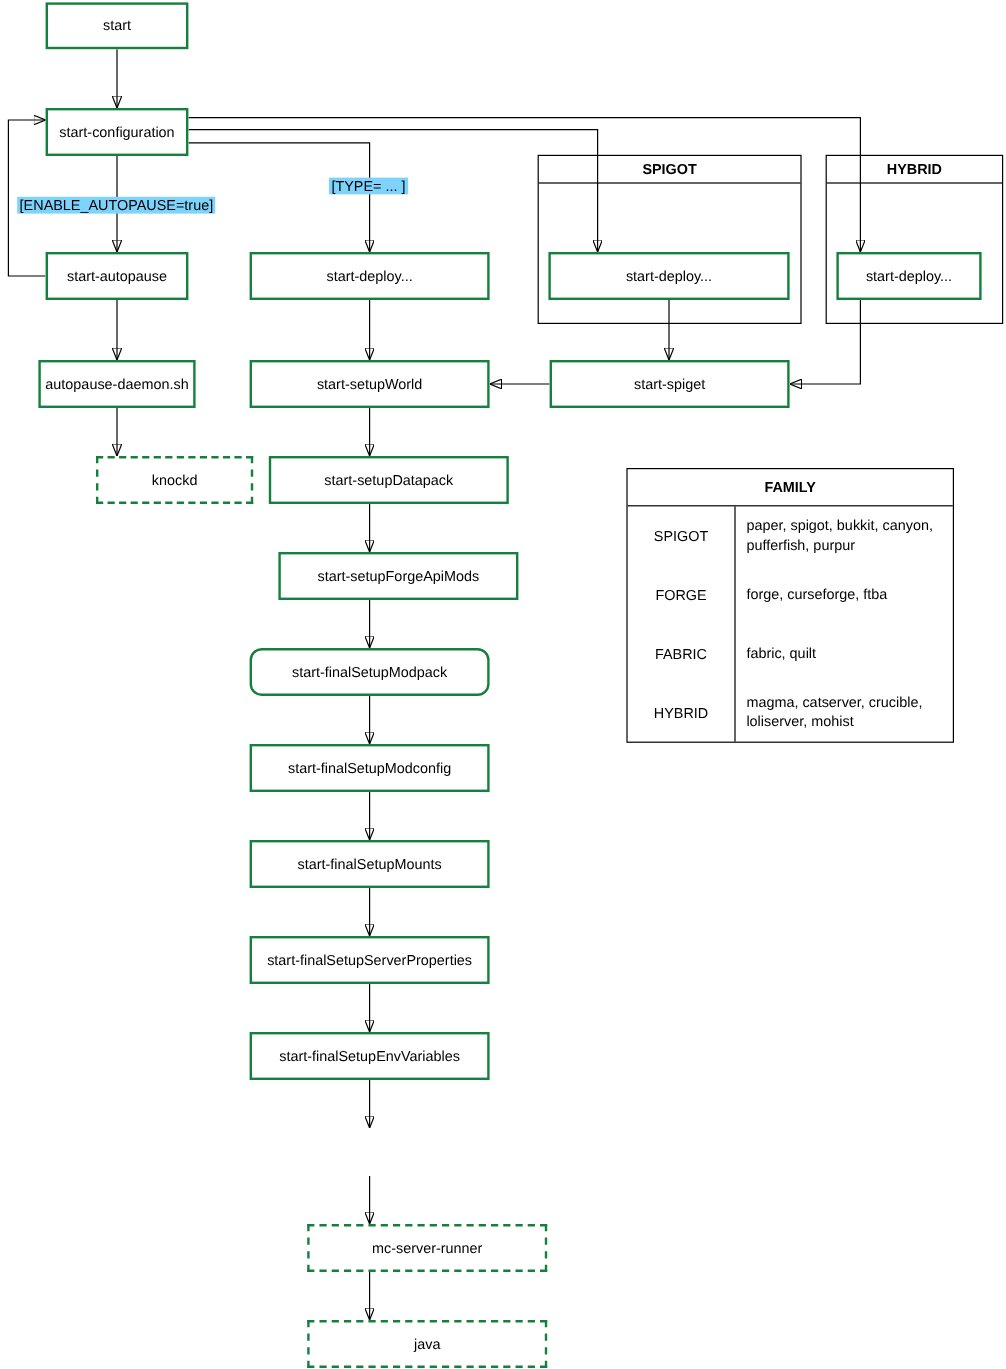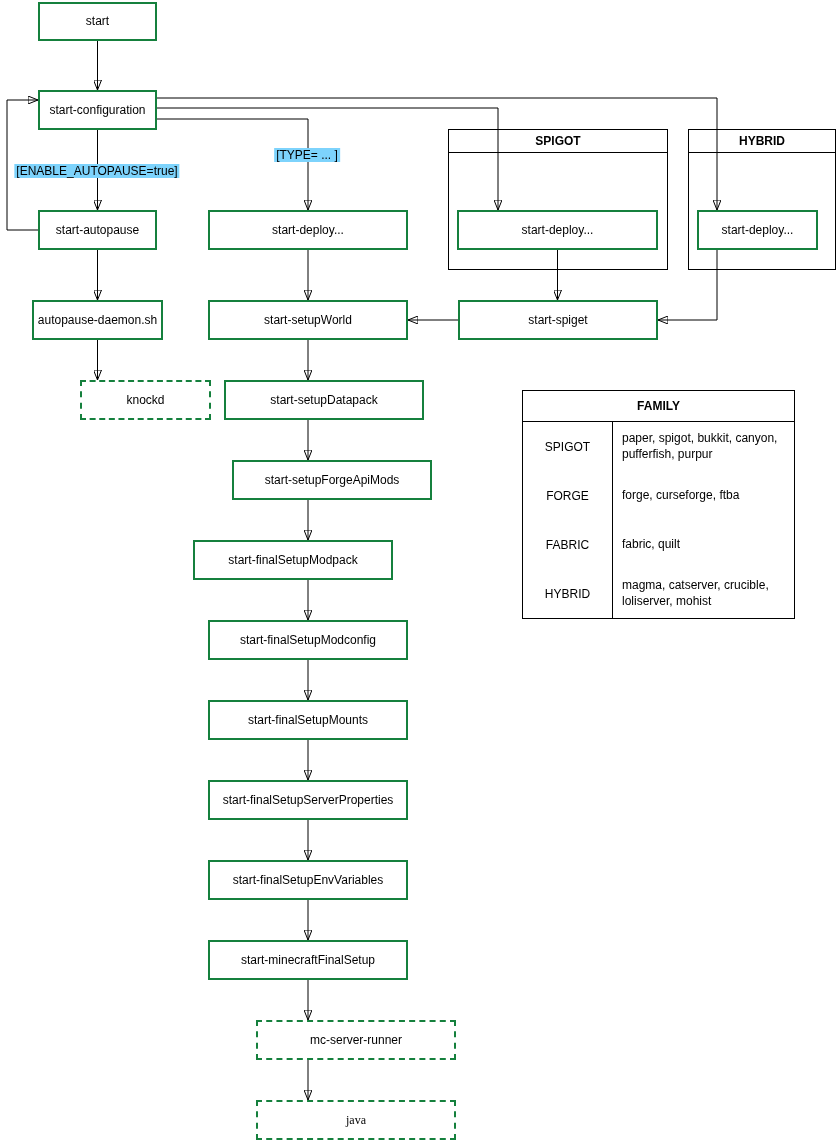--- a/index.html
+++ b/index.html
@@ -152,28 +152,27 @@
   <div class="node" style="left:38px; top:2px; width:119px; height:39px;">start</div>
   <div class="node" style="left:38px; top:90px; width:119px; height:40px;">start-configuration</div>
   <div class="node" style="left:38px; top:210px; width:119px; height:40px;">start-autopause</div>
   <div class="node" style="left:32px; top:300px; width:131px; height:40px;">autopause-daemon.sh</div>
   <div class="node dashed" style="left:32px; top:380px; width:131px; height:40px;">knockd</div>
 
   <div class="node" style="left:208px; top:210px; width:200px; height:40px;">start-deploy...</div>
   <div class="node" style="left:208px; top:300px; width:200px; height:40px;">start-setupWorld</div>
   <div class="node" style="left:224px; top:380px; width:200px; height:40px;">start-setupDatapack</div>
   <div class="node" style="left:208px; top:460px; width:200px; height:40px;margin-left:24px;">start-setupForgeApiMods</div>
-  <div class="node" style="left:193px; top:540px; width:200px; height:40px;">start-finalSetupModpack</div>
+  <div class="node" style="left:208px; top:540px; width:200px; height:40px;border-radius:10px;">start-finalSetupModpack</div>
   <div class="node" style="left:208px; top:700px; width:200px; height:40px;">start-finalSetupMounts</div>
   <div class="node" style="left:208px; top:620px; width:200px; height:40px;">start-finalSetupModconfig</div>
   <div class="node" style="left:208px; top:780px; width:200px; height:40px;">start-finalSetupServerProperties</div>
   <div class="node" style="left:208px; top:860px; width:200px; height:40px;">start-finalSetupEnvVariables</div>
-  <div class="node" style="left:208px; top:940px; width:200px; height:40px;">start-minecraftFinalSetup</div>
   <div class="node dashed" style="left:208px; top:1020px; width:200px; height:40px;">mc-server-runner</div>
-  <div class="node dashed" style="left:208px; top:1100px; width:200px; height:40px;font-family:Liberation Serif, serif;">java</div>
+  <div class="node dashed" style="left:208px; top:1100px; width:200px; height:40px;">java</div>
 
   <div class="node" style="left:457px; top:210px; width:201px; height:40px;">start-deploy...</div>
   <div class="node" style="left:697px; top:210px; width:121px; height:40px;">start-deploy...</div>
   <div class="node" style="left:458px; top:300px; width:200px; height:40px;">start-spiget</div>
 
   <div class="edge-label" style="left:97px; top:164px;">[ENABLE_AUTOPAUSE=true]</div>
   <div class="edge-label" style="left:307px; top:148px;">[TYPE= ... ]</div>
 
   <div class="family-table">
     <div class="family-header">FAMILY</div>

